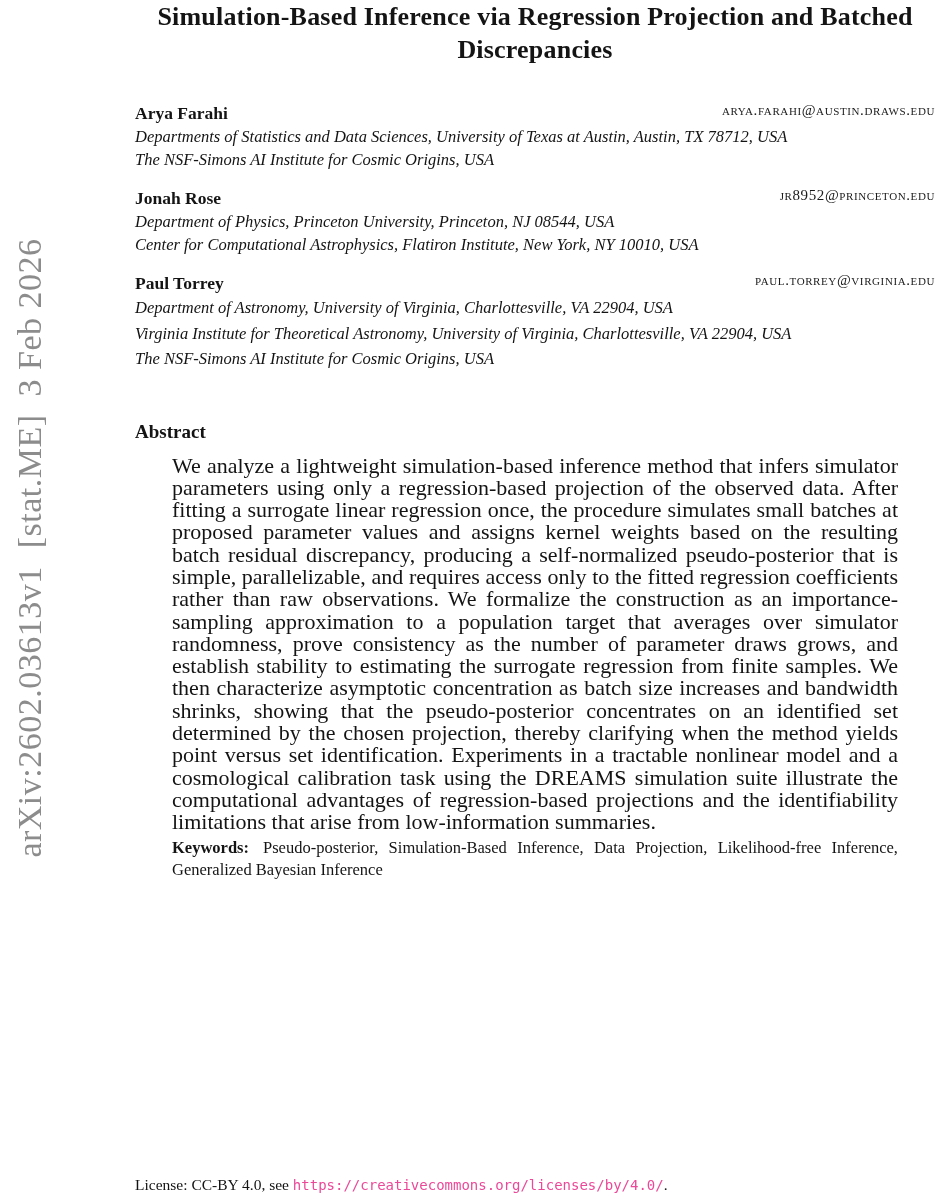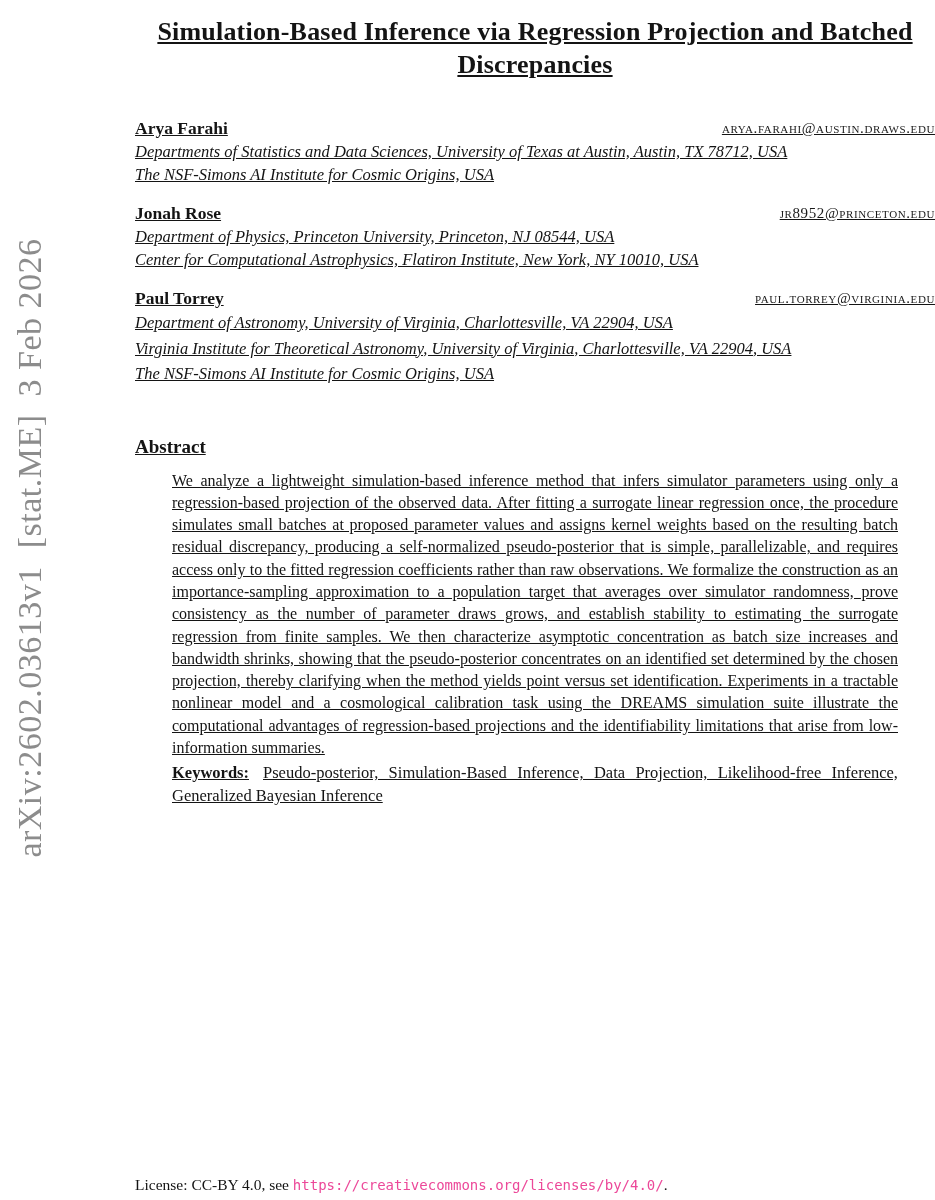--- a/index.html
+++ b/index.html
@@ -23,42 +23,41 @@
     white-space: pre;
     font-family: "Liberation Serif", "DejaVu Serif", serif;
     font-size: 34px;
     color: #8c8c8c;
     letter-spacing: 0.5px;
   }
 
   .content {
     position: absolute;
     left: 135px;
-    top: 15px;
+    top: 0;
     width: 800px;
-    text-decoration: underline;
   }
 
   .title {
     margin-top: 0px;
     text-align: center;
     font-size: 26px;
     line-height: 33px;
     font-weight: bold;
     letter-spacing: 0.2px;
   }
 
   .authors { margin-top: 36px; }
 
   .author { margin-bottom: 16px; }
 
   .author-row {
     display: flex;
     justify-content: space-between;
-    align-items: center;
+    align-items: flex-start;
     gap: 16px;
   }
 
   .author-name {
     font-weight: bold;
     font-size: 17.5px;
     line-height: 23px;
   }
 
   .author-email {
@@ -79,21 +78,21 @@
   .abstract { margin-top: 49px; }
 
   .abstract-heading {
     text-align: left;
     font-size: 19px;
     font-weight: bold;
   }
 
   .abstract-body {
     margin: 12px 37px 0 37px;
-    font-size: 16px;
+    font-size: 22px;
     line-height: 22.3px;
     text-align: justify;
   }
 
   .keywords {
     margin: 3px 37px 0 37px;
     font-size: 16.5px;
     line-height: 22.3px;
     text-align: justify;
   }

